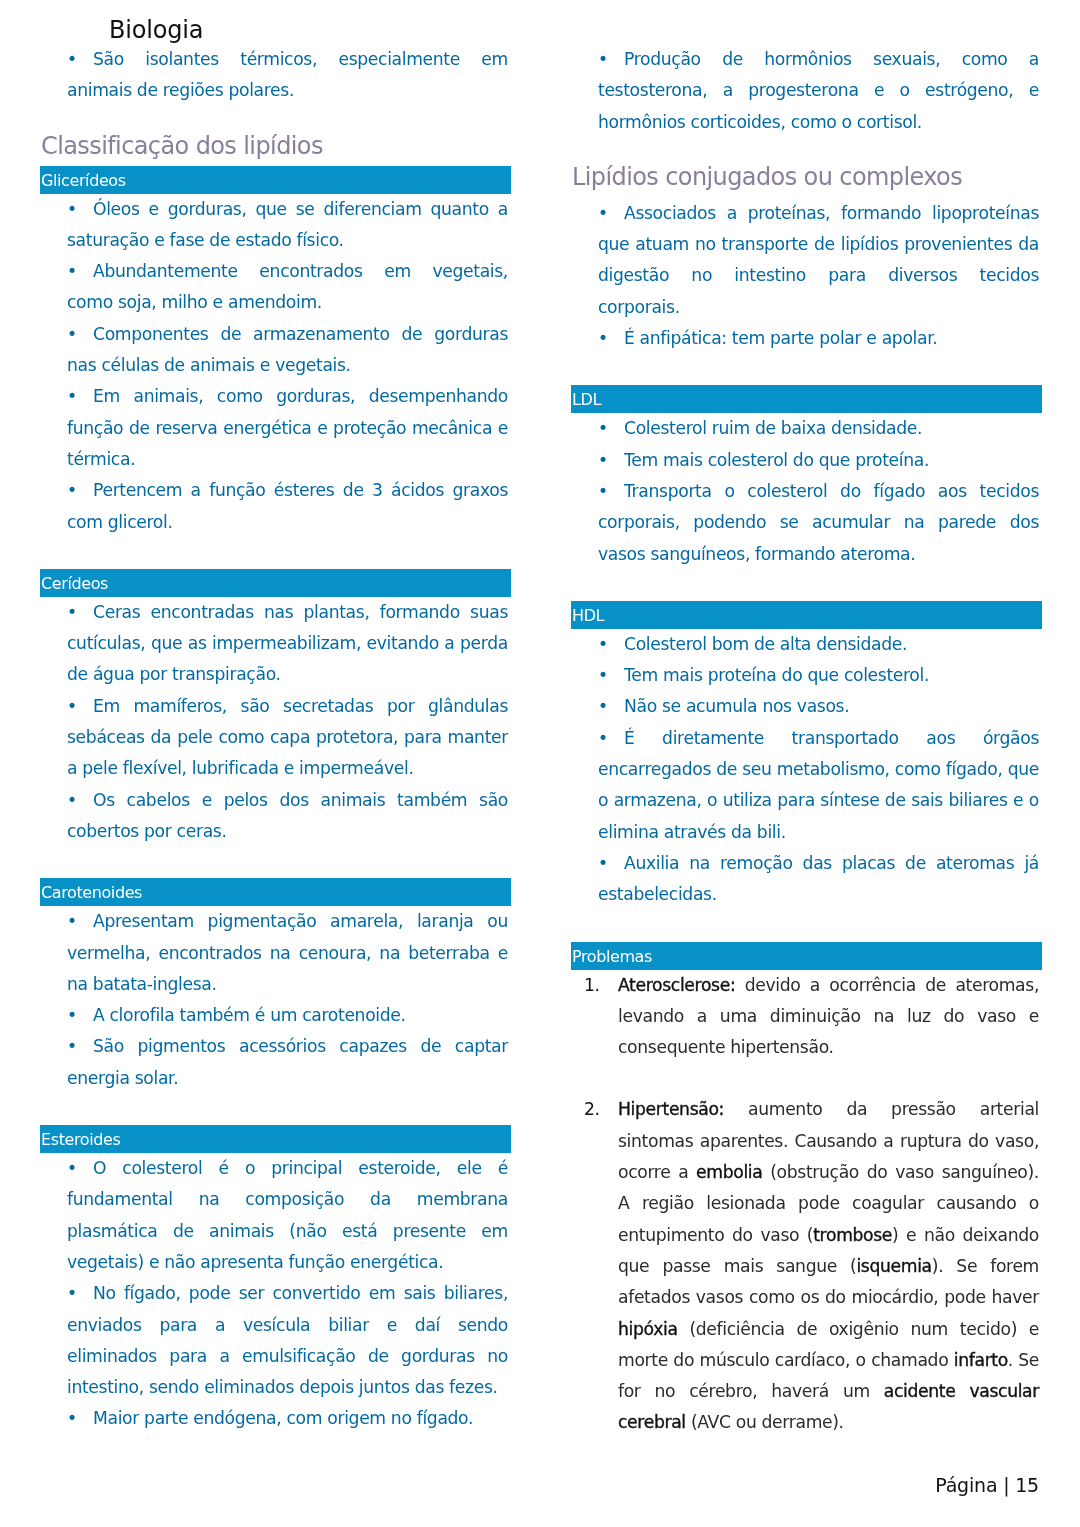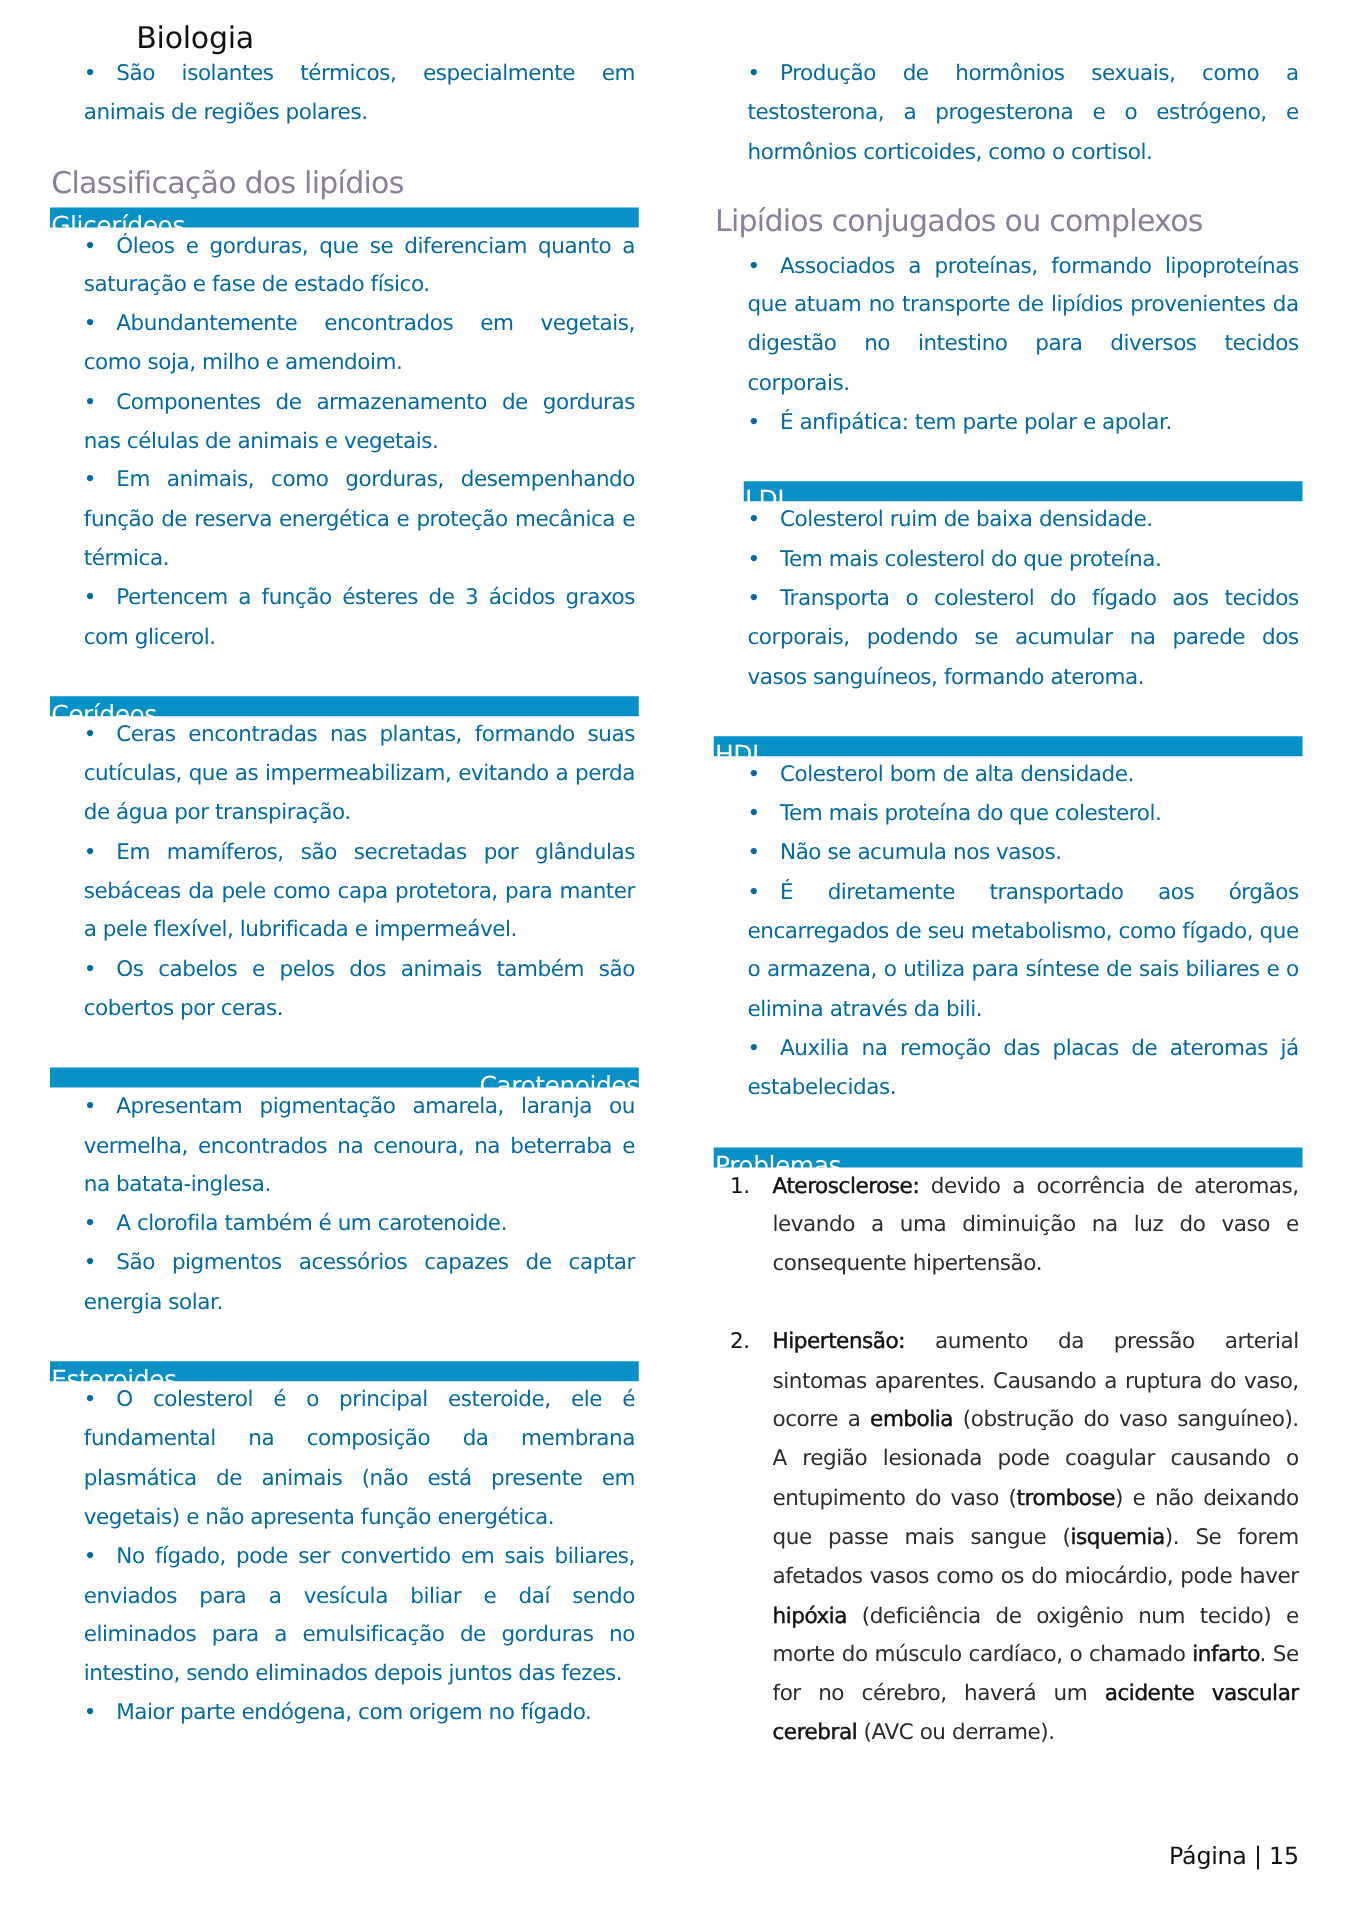--- a/index.html
+++ b/index.html
@@ -12,22 +12,22 @@
       font-size: 24px; color: #111; letter-spacing: -0.2px; margin-left: 42px;
     }
     .col { position: absolute; width: 471px; }
     .col-left { left: 40px; top: 44px; }
     .col-right { left: 571px; top: 44px; }
     .section-title {
       font-size: 24px; color: #8a7f9a; margin: 0; padding-left: 1px;
       letter-spacing: -0.6px; font-weight: normal; line-height: 34px;
     }
     .band {
-      background: #0891c6; color: #fff; font-size: 20px;
-      height: 16px; line-height: 29px; padding-left: 1px;
+      background: #0891c6; color: #fff; font-size: 16px;
+      height: 28px; line-height: 29px; padding-left: 1px;
       letter-spacing: -0.4px;
     }
     ul.bullets, ol.nums { list-style: none; margin: 0; padding: 0; }
     .item {
       margin-left: 27px; width: 441px;
       font-size: 17.2px; line-height: 31.3px; text-align: justify;
       letter-spacing: -0.35px; color: #0369a1;
     }
     .item .dot { display: inline-block; width: 26px; }
     .num-item {
@@ -63,21 +63,21 @@
     <li class="item"><span class="dot">•</span><span>Pertencem a função ésteres de 3 ácidos graxos com glicerol.</span></li>
   </ul>
 
   <div class="band" style="margin-top:31px;">Cerídeos</div>
   <ul class="bullets">
     <li class="item"><span class="dot">•</span><span>Ceras encontradas nas plantas, formando suas cutículas, que as impermeabilizam, evitando a perda de água por transpiração.</span></li>
     <li class="item"><span class="dot">•</span><span>Em mamíferos, são secretadas por glândulas sebáceas da pele como capa protetora, para manter a pele flexível, lubrificada e impermeável.</span></li>
     <li class="item"><span class="dot">•</span><span>Os cabelos e pelos dos animais também são cobertos por ceras.</span></li>
   </ul>
 
-  <div class="band" style="margin-top:31px;text-align:right;">Carotenoides</div>
+  <div class="band" style="margin-top:31px;">Carotenoides</div>
   <ul class="bullets">
     <li class="item"><span class="dot">•</span><span>Apresentam pigmentação amarela, laranja ou vermelha, encontrados na cenoura, na beterraba e na batata-inglesa.</span></li>
     <li class="item"><span class="dot">•</span><span>A clorofila também é um carotenoide.</span></li>
     <li class="item"><span class="dot">•</span><span>São pigmentos acessórios capazes de captar energia solar.</span></li>
   </ul>
 
   <div class="band" style="margin-top:31px;">Esteroides</div>
   <ul class="bullets">
     <li class="item"><span class="dot">•</span><span>O colesterol é o principal esteroide, ele é fundamental na composição da membrana plasmática de animais (não está presente em vegetais) e não apresenta função energética.</span></li>
     <li class="item"><span class="dot">•</span><span>No fígado, pode ser convertido em sais biliares, enviados para a vesícula biliar e daí sendo eliminados para a emulsificação de gorduras no intestino, sendo eliminados depois juntos das fezes.</span></li>
@@ -88,21 +88,21 @@
 <div class="col col-right">
   <ul class="bullets">
     <li class="item"><span class="dot">•</span><span>Produção de hormônios sexuais, como a testosterona, a progesterona e o estrógeno, e hormônios corticoides, como o cortisol.</span></li>
   </ul>
   <h2 class="section-title" style="margin-top:22px;margin-bottom:4px;">Lipídios conjugados ou complexos</h2>
   <ul class="bullets">
     <li class="item"><span class="dot">•</span><span>Associados a proteínas, formando lipoproteínas que atuam no transporte de lipídios provenientes da digestão no intestino para diversos tecidos corporais.</span></li>
     <li class="item"><span class="dot">•</span><span>É anfipática: tem parte polar e apolar.</span></li>
   </ul>
 
-  <div class="band" style="margin-top:31px;margin-left:24px;">LDL</div>
+  <div class="band" style="margin-top:31px;">LDL</div>
   <ul class="bullets">
     <li class="item"><span class="dot">•</span><span>Colesterol ruim de baixa densidade.</span></li>
     <li class="item"><span class="dot">•</span><span>Tem mais colesterol do que proteína.</span></li>
     <li class="item"><span class="dot">•</span><span>Transporta o colesterol do fígado aos tecidos corporais, podendo se acumular na parede dos vasos sanguíneos, formando ateroma.</span></li>
   </ul>
 
   <div class="band" style="margin-top:31px;">HDL</div>
   <ul class="bullets">
     <li class="item"><span class="dot">•</span><span>Colesterol bom de alta densidade.</span></li>
     <li class="item"><span class="dot">•</span><span>Tem mais proteína do que colesterol.</span></li>

